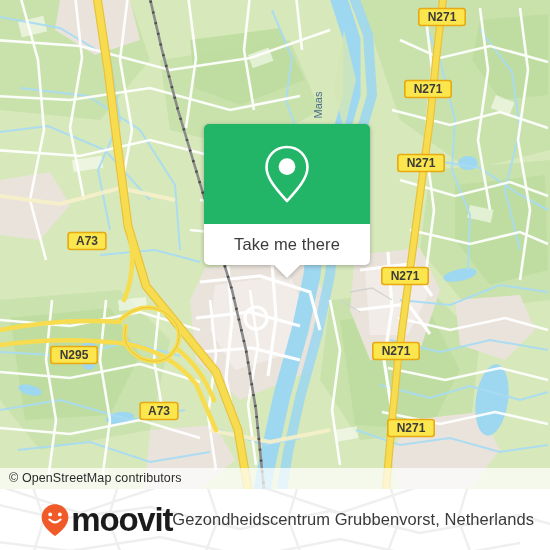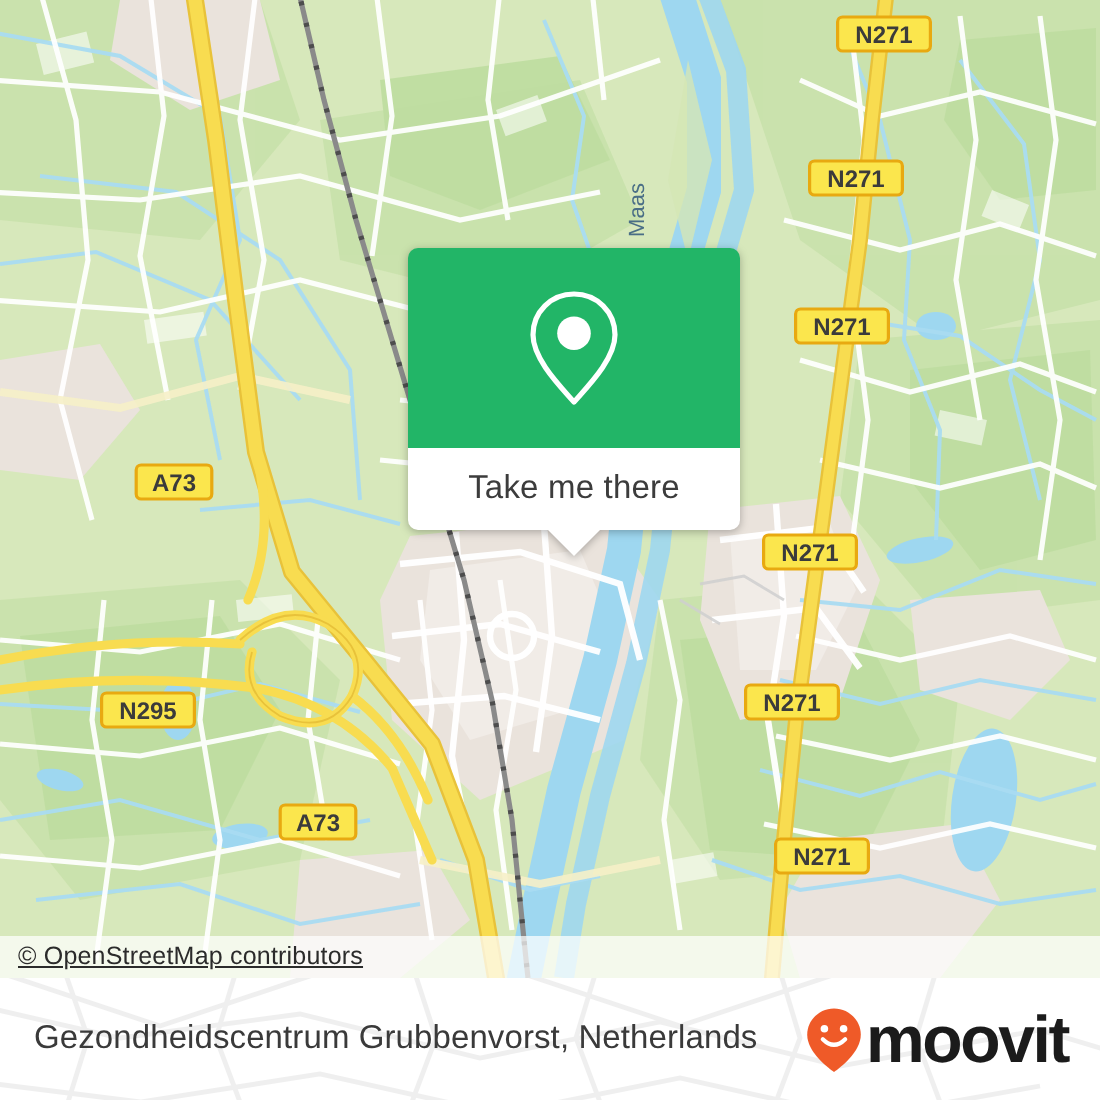--- a/index.html
+++ b/index.html
@@ -30,21 +30,20 @@
     position: absolute;
     left: 0; bottom: 0;
     width: 100%;
     padding: 3px 0 4px 9px;
     font-size: 12.5px;
     color: #2b2b2b;
     letter-spacing: .1px;
     line-height: 14px;
     background: rgba(255,255,255,0.72);
     z-index: 40;
-    text-decoration: underline;
   }
 
   
   #callout {
     position: absolute;
     left: 204px; top: 124px;
     width: 166px;
     z-index: 30;
     filter: drop-shadow(0 1px 2px rgba(0,0,0,0.28));
   }
@@ -351,26 +350,26 @@
         <path d="M120,-10 L108,30 L120,62"></path>
         <path d="M205,-10 L218,30 L206,62"></path>
         <path d="M300,-10 L288,30 L300,62"></path>
         <path d="M388,-10 L400,30 L388,62"></path>
         <path d="M470,-10 L458,30 L470,62"></path>
         <path d="M-10,-6 L80,24 L170,-6"></path>
         <path d="M250,-6 L340,24 L430,-6"></path>
       </g>
     </svg>
     <div id="footer-inner">
-      <div id="footer-title">Gezondheidscentrum Grubbenvorst, Netherlands</div>
       <div id="brand">
         <svg width="30" height="34" viewBox="0 0 30 34">
           <path d="M15 1.2 C7.6 1.2 1.6 7.1 1.6 14.4 C1.6 23 12 31 15 33 C18 31 28.4 23 28.4 14.4 C28.4 7.1 22.4 1.2 15 1.2 Z" fill="#ef5a28"></path>
           <circle cx="10.2" cy="11.4" r="1.9" fill="#ffffff"></circle>
           <circle cx="19.8" cy="11.4" r="1.9" fill="#ffffff"></circle>
           <path d="M9.4 16.6 Q15 22.2 20.6 16.6" fill="none" stroke="#ffffff" stroke-width="2.1" stroke-linecap="round"></path>
         </svg>
         <span id="brand-text" style="color: rgb(27, 27, 27);">moovit</span>
       </div>
+      <div id="footer-title">Gezondheidscentrum Grubbenvorst, Netherlands</div>
     </div>
   </div>
 
 </div>
 
 </body></html>

